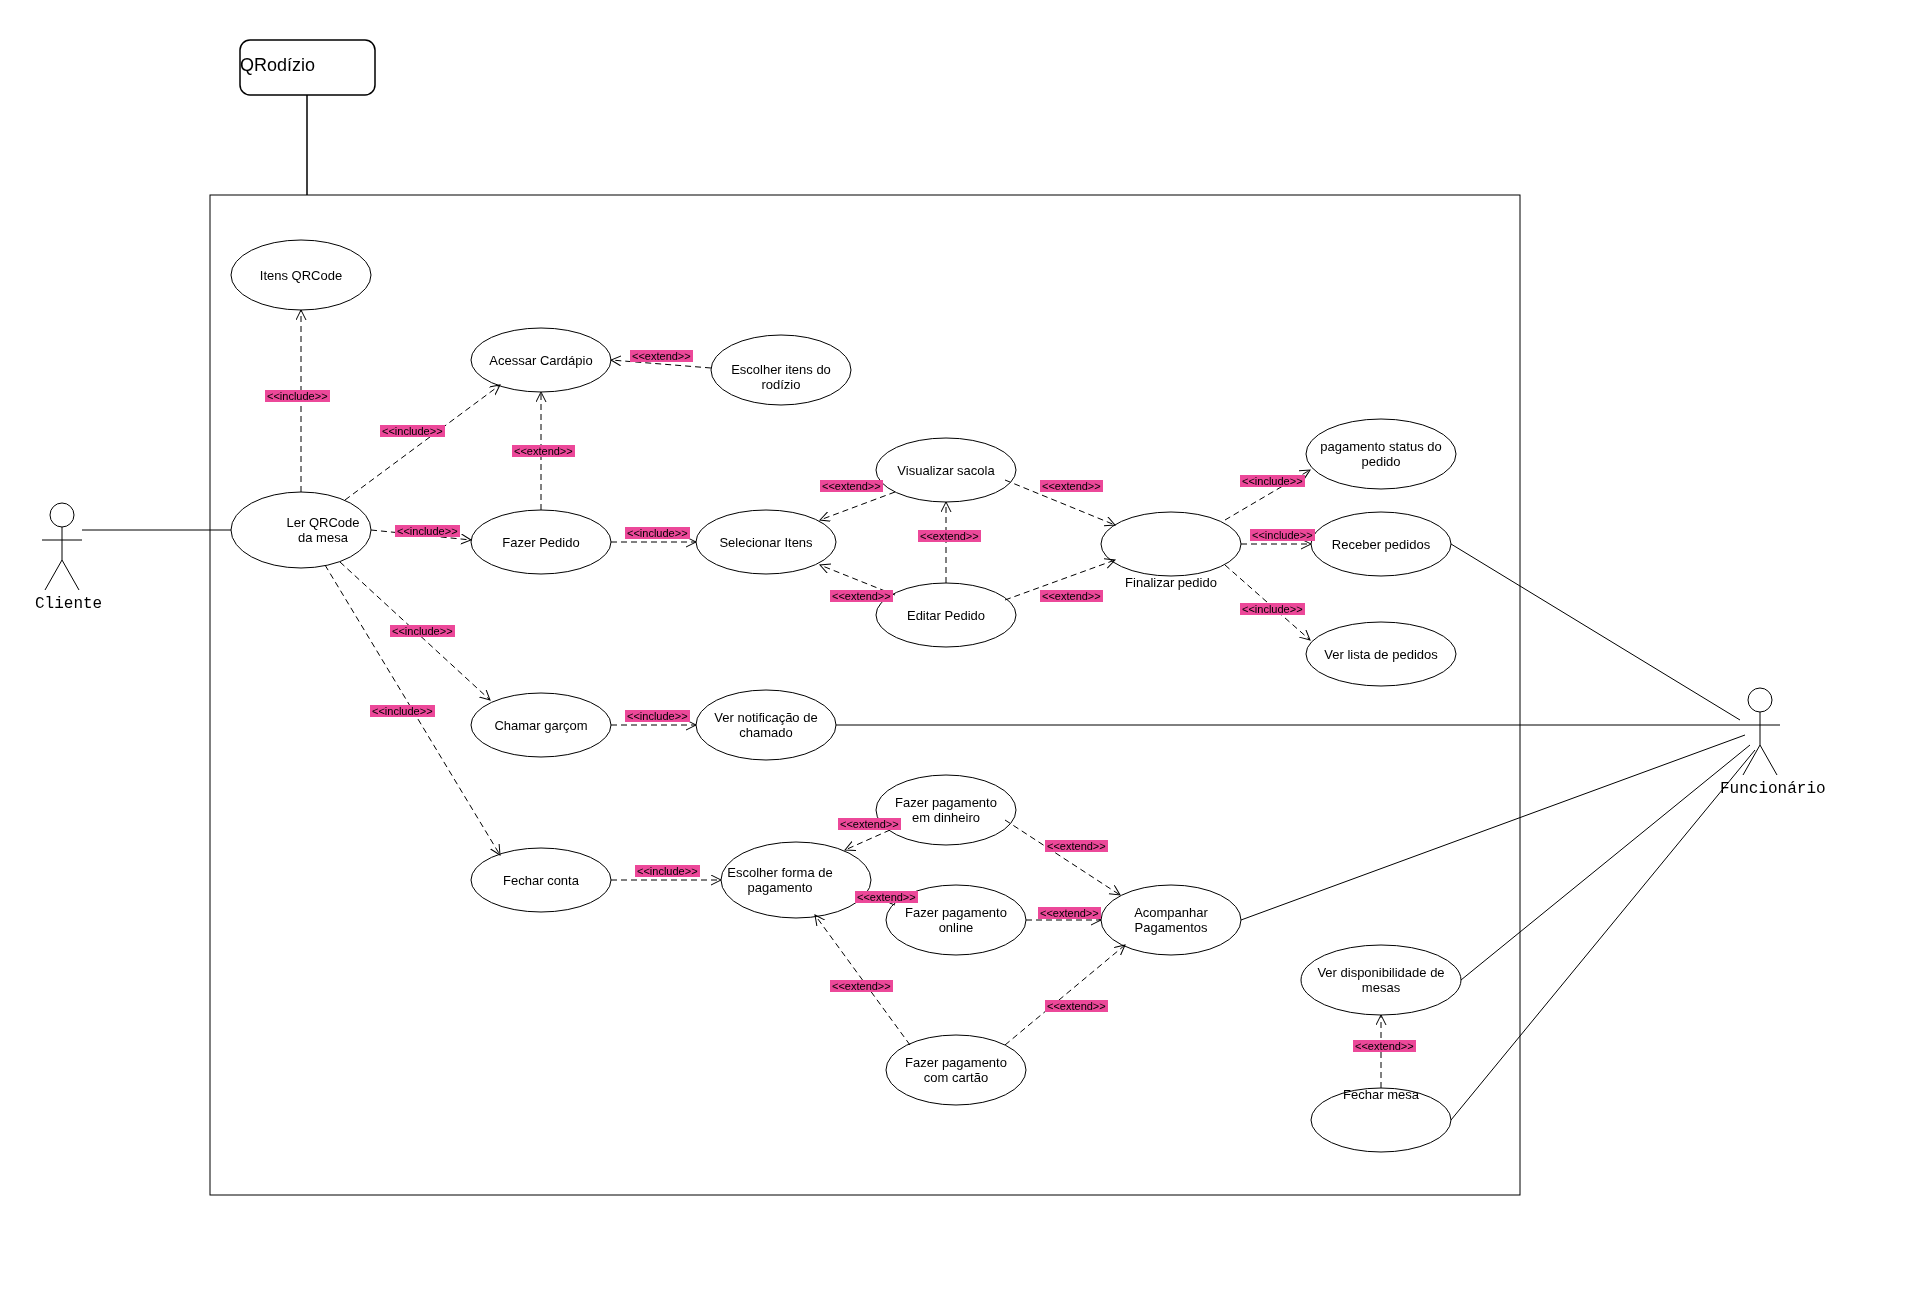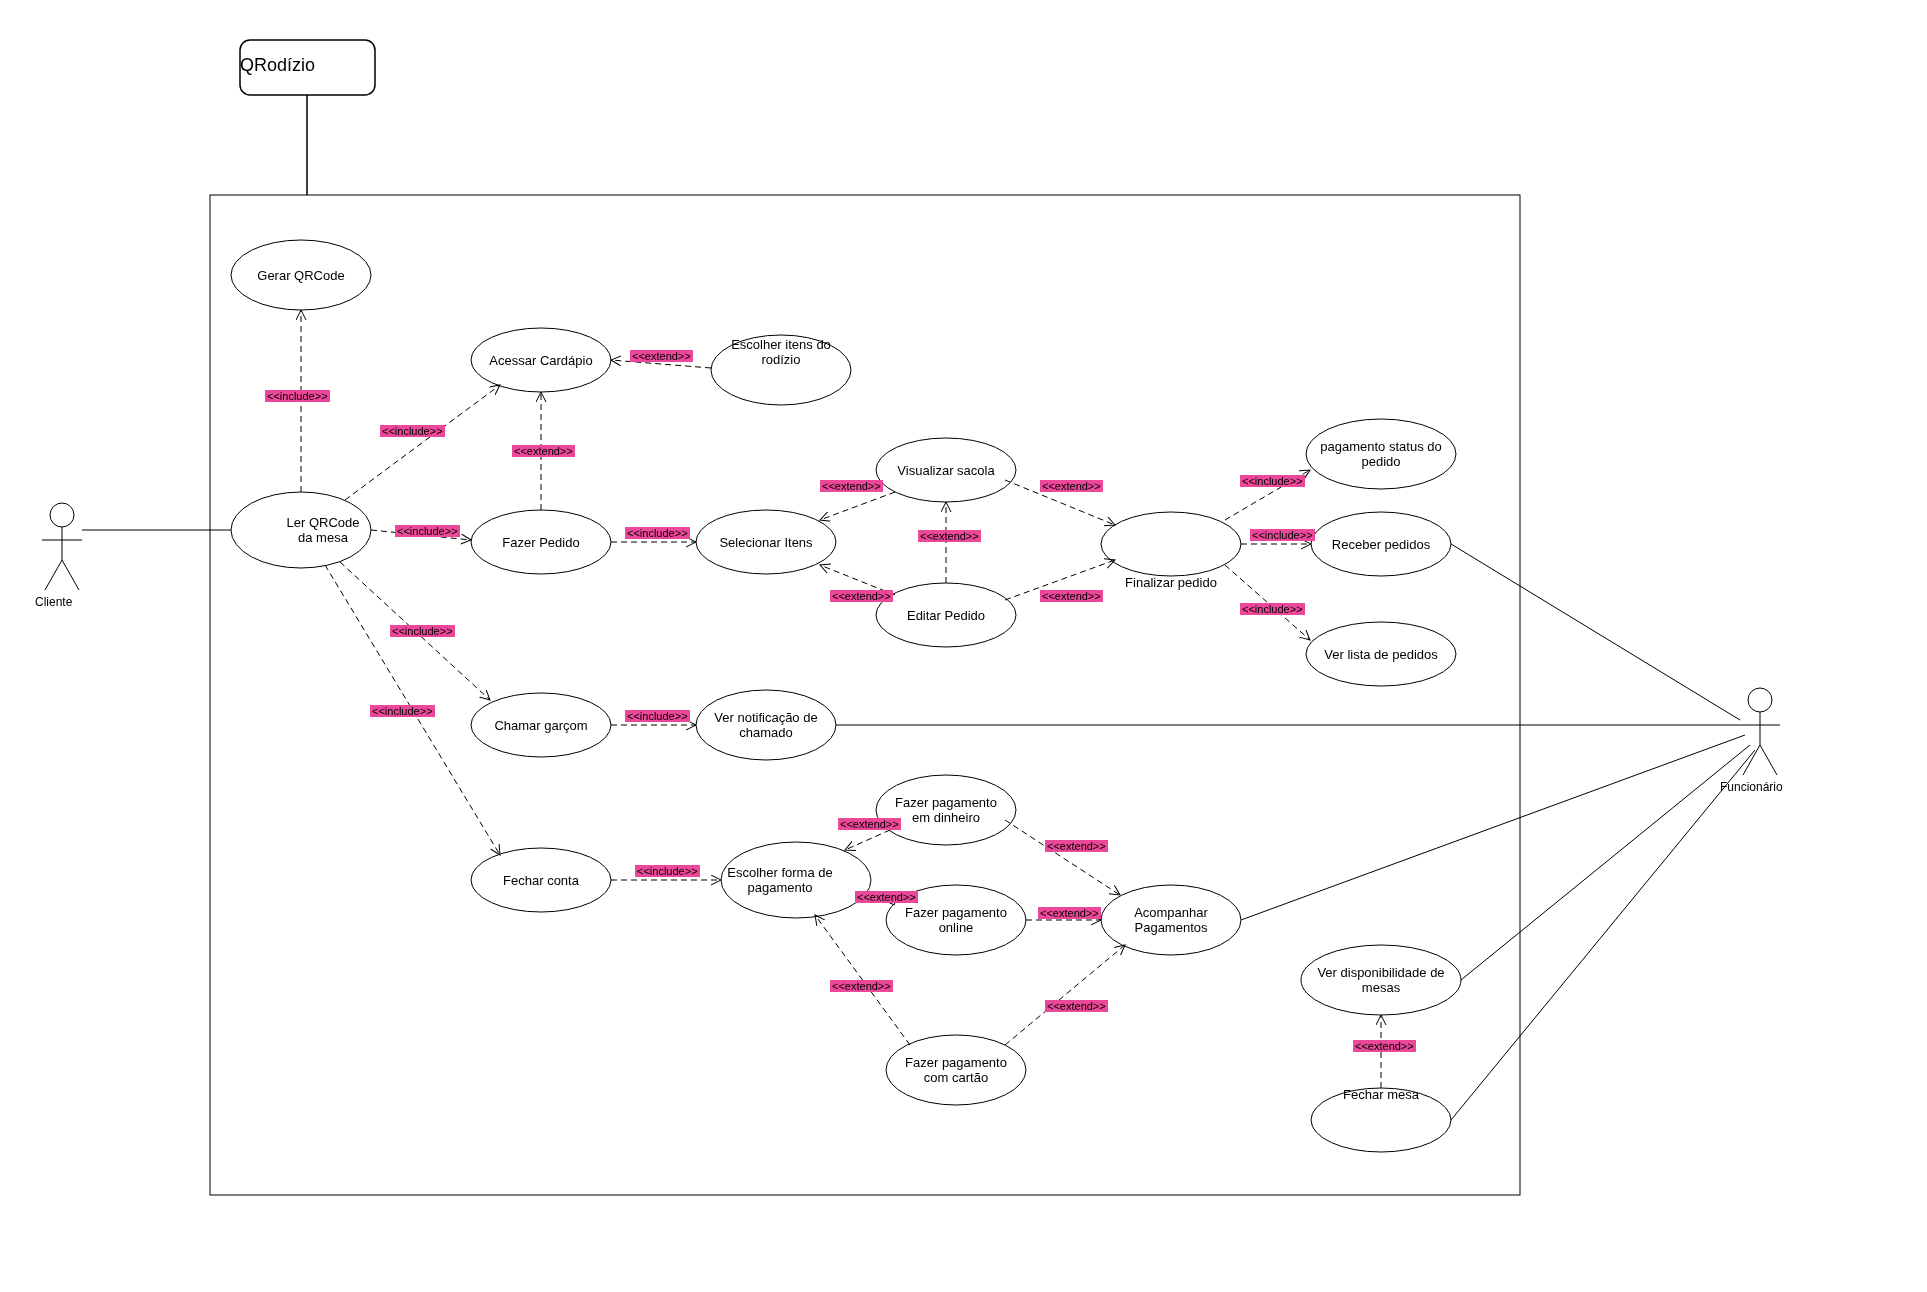--- a/index.html
+++ b/index.html
@@ -1,20 +1,20 @@
 <!DOCTYPE html>
 <html><head>
   <meta charset="utf-8">
   <style>
     * { margin: 0; padding: 0; box-sizing: border-box; }
     body { font-family: Arial, sans-serif; background: #fff; width: 1927px; height: 1292px; position: relative; }
     svg { position: absolute; top: 0; left: 0; }
     .ellipse-label { font-size: 13px; text-align: center; position: absolute; display: flex; align-items: center; justify-content: center; pointer-events: none; }
     .rel-label { font-size: 11px; position: absolute; background: #ec4899; padding: 0 2px; pointer-events: none; }
-    .actor-label { font-size: 12px; position: absolute; text-align: left; }
+    .actor-label { font-size: 16px; position: absolute; text-align: center; font-family: Liberation Mono, monospace; }
     .system-label { font-size: 18px; position: absolute; text-align: left; }
   </style>
 </head>
 <body>
 
 <svg width="1927" height="1292">
   <defs>
     <marker id="arrow" markerWidth="12" markerHeight="12" refX="10" refY="5" orient="auto">
       <path d="M0,0 L10,5 L0,10" fill="none" stroke="#000" stroke-width="1"></path>
     </marker>
@@ -95,25 +95,25 @@
   <line x1="1026" y1="920" x2="1101" y2="920" stroke="#000" stroke-dasharray="6,4" marker-end="url(#arrow)"></line>
   <line x1="1005" y1="1045" x2="1125" y2="945" stroke="#000" stroke-dasharray="6,4" marker-end="url(#arrow)"></line>
   <line x1="1381" y1="1088" x2="1381" y2="1015" stroke="#000" stroke-dasharray="6,4" marker-end="url(#arrow)"></line>
 </svg>
 
 <div class="system-label" style="left:240px;top:55px;width:135px;">QRodízio</div>
 
 <div class="actor-label" style="left:35px;top:595px;width:60px;">Cliente</div>
 <div class="actor-label" style="left:1720px;top:780px;width:90px;">Funcionário</div>
 
-<div class="ellipse-label" style="left:231px;top:255px;width:140px;height:40px;">Gerar QRCode</div>
+<div class="ellipse-label" style="left:231px;top:255px;width:140px;height:40px;">Itens QRCode</div>
 <div class="ellipse-label" style="left:231px;top:510px;width:140px;height:40px;white-space:pre-line;padding-left:44px;">Ler QRCode
 da mesa</div>
 <div class="ellipse-label" style="left:471px;top:345px;width:140px;height:30px;">Acessar Cardápio</div>
-<div class="ellipse-label" style="left:711px;top:332px;width:140px;height:40px;white-space:pre-line;text-align:center;">Escolher itens do
+<div class="ellipse-label" style="left:711px;top:357px;width:140px;height:40px;white-space:pre-line;text-align:center;">Escolher itens do
 rodízio</div>
 <div class="ellipse-label" style="left:471px;top:527px;width:140px;height:30px;">Fazer Pedido</div>
 <div class="ellipse-label" style="left:696px;top:527px;width:140px;height:30px;">Selecionar Itens</div>
 <div class="ellipse-label" style="left:876px;top:455px;width:140px;height:30px;">Visualizar sacola</div>
 <div class="ellipse-label" style="left:876px;top:600px;width:140px;height:30px;">Editar Pedido</div>
 <div class="ellipse-label" style="left:1101px;top:535px;width:140px;height:30px;margin-top:32px;">Finalizar pedido</div>
 <div class="ellipse-label" style="left:1306px;top:434px;width:150px;height:40px;white-space:pre-line;">pagamento status do
 pedido</div>
 <div class="ellipse-label" style="left:1311px;top:529px;width:140px;height:30px;">Receber pedidos</div>
 <div class="ellipse-label" style="left:1306px;top:639px;width:150px;height:30px;">Ver lista de pedidos</div>

